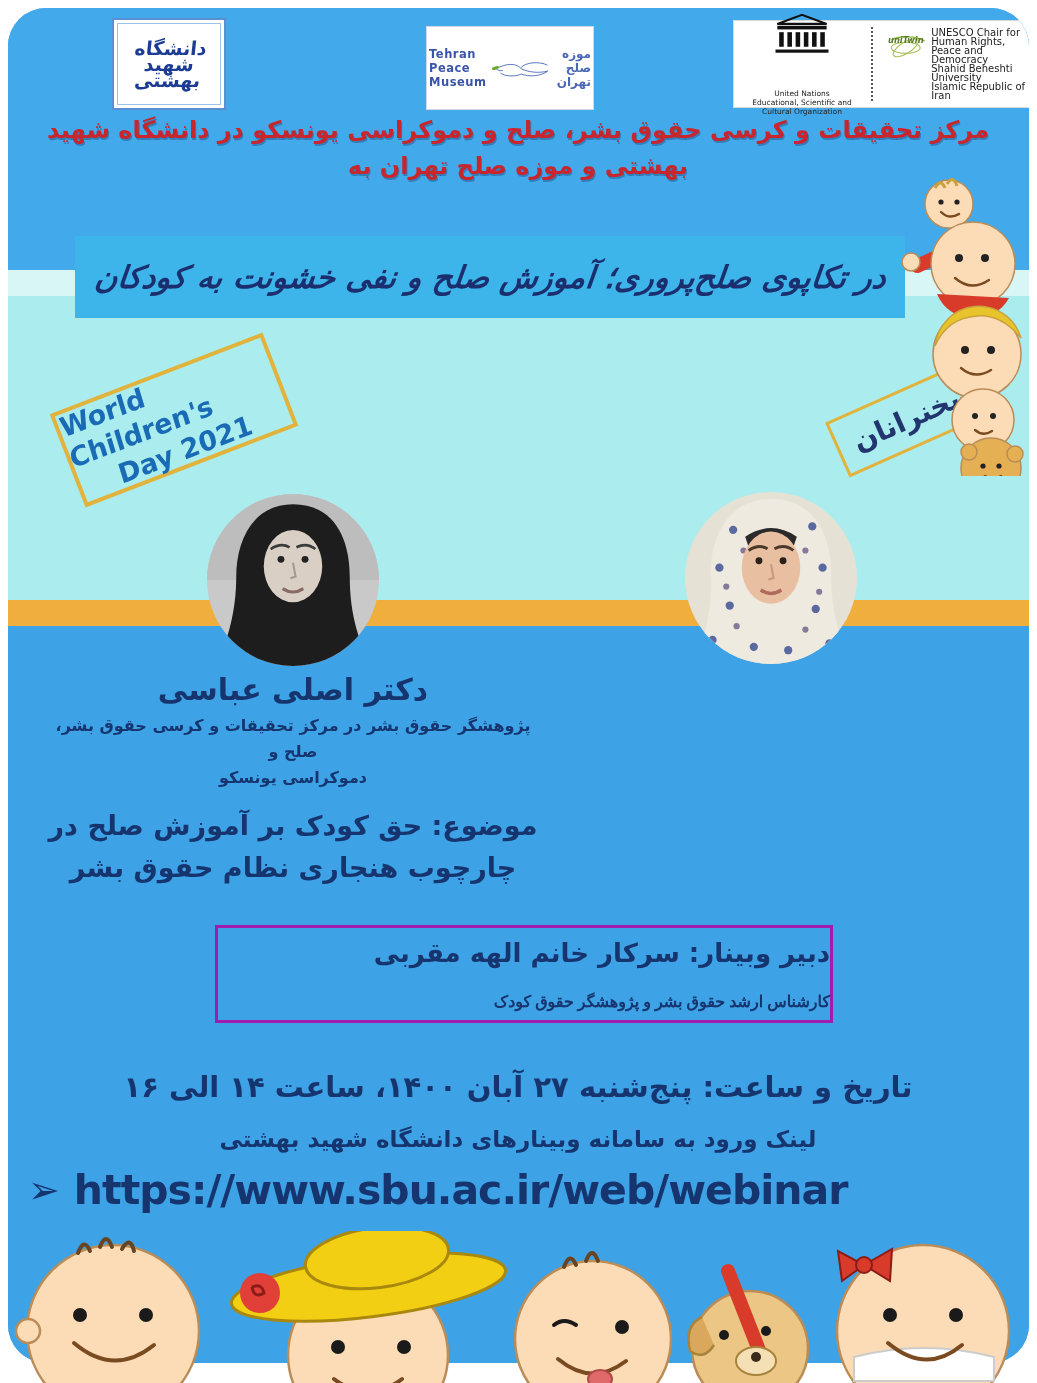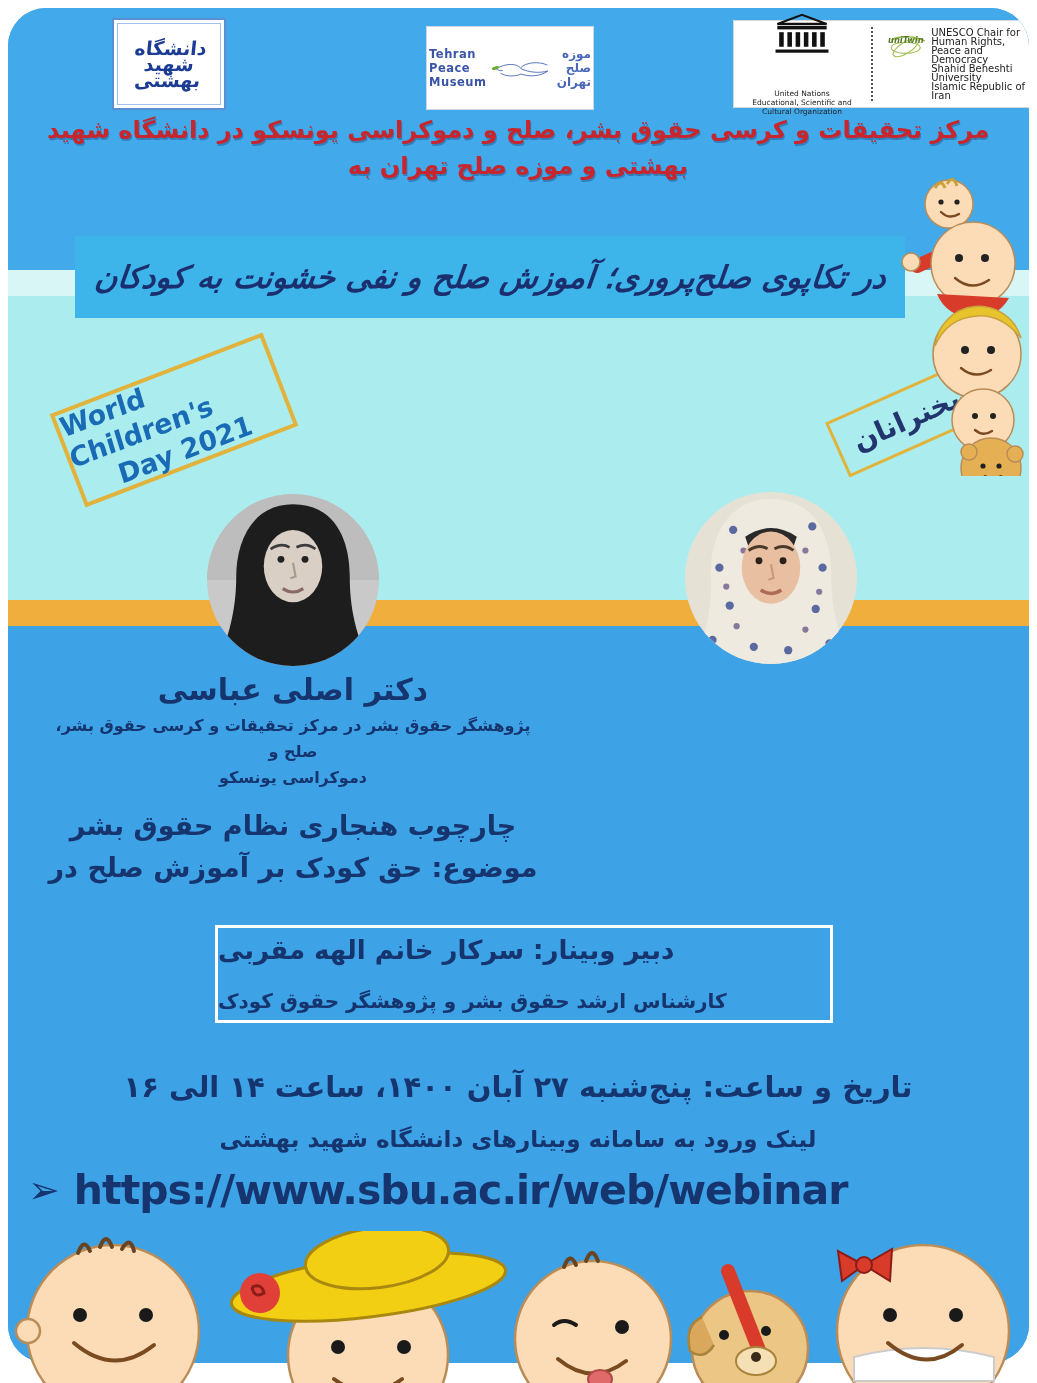--- a/index.html
+++ b/index.html
@@ -45,23 +45,23 @@
   
   .navy{color:#16356f;}
   .col{position:absolute;text-align:center;z-index:4;}
   .col-left{left:30px;top:664px;width:510px;}
   .col-right{left:520px;top:658px;width:490px;}
   .sp-name{font-weight:bold;font-size:30px;margin-bottom:6px;}
   .sp-bio{font-weight:bold;font-size:16px;line-height:26px;text-align:center;}
   .sp-topic{font-weight:bold;font-size:27px;line-height:42px;margin-top:14px;}
 
   
-  .mod-box{position:absolute;left:207px;top:917px;width:612px;height:92px;border:3px solid #ffffff;display:flex;flex-direction:column;align-items:flex-end;justify-content:center;z-index:4;}
+  .mod-box{position:absolute;left:207px;top:917px;width:612px;height:92px;border:3px solid #a21caf;display:flex;flex-direction:column;align-items:flex-start;justify-content:center;z-index:4;}
   .mod-l1{font-weight:bold;font-size:26px;}
-  .mod-l2{font-weight:bold;font-size:20px;margin-top:24px;}
+  .mod-l2{font-weight:bold;font-size:16px;margin-top:24px;font-family:Liberation Serif, serif;}
 
   .datetime{position:absolute;left:10px;top:1062px;width:1000px;text-align:center;font-weight:bold;font-size:29px;z-index:4;}
   .linklabel{position:absolute;left:10px;top:1118px;width:1000px;text-align:center;font-weight:bold;font-size:23px;z-index:4;}
   .urlrow{position:absolute;left:20px;top:1158px;direction:ltr;display:flex;align-items:center;gap:14px;z-index:4;}
   .url-arrow{font-size:38px;color:#16356f;line-height:1;}
   .url-text{font-weight:bold;font-size:41px;color:#16356f;letter-spacing:-1px;}
 
   .cascade{position:absolute;right:2px;top:168px;width:140px;height:300px;z-index:6;pointer-events:none;}
   .bottomkids{position:absolute;left:8px;bottom:0;width:1021px;height:152px;z-index:7;pointer-events:none;}
 </style>
@@ -231,22 +231,22 @@
       </svg>
     </div>
 
     <div class="col col-left navy">
       <div class="sp-name">دکتر اصلی عباسی</div>
       <div class="sp-bio">
         <div>پژوهشگر حقوق بشر در مرکز تحقیقات و کرسی حقوق بشر، صلح و</div>
         <div>دموکراسی یونسکو</div>
       </div>
       <div class="sp-topic">
+        <div>موضوع: حق کودک بر آموزش صلح در</div>
         <div>چارچوب هنجاری نظام حقوق بشر</div>
-        <div>موضوع: حق کودک بر آموزش صلح در</div>
       </div>
     </div>
 
     <div class="mod-box navy">
       <div class="mod-l1">دبیر وبینار: سرکار خانم الهه مقربی</div>
       <div class="mod-l2">کارشناس ارشد حقوق بشر و پژوهشگر حقوق کودک</div>
     </div>
 
     <div class="datetime navy">تاریخ و ساعت: پنج‌شنبه ۲۷ آبان ۱۴۰۰، ساعت ۱۴ الی ۱۶</div>
     <div class="linklabel navy">لینک ورود به سامانه وبینارهای دانشگاه شهید بهشتی</div>

